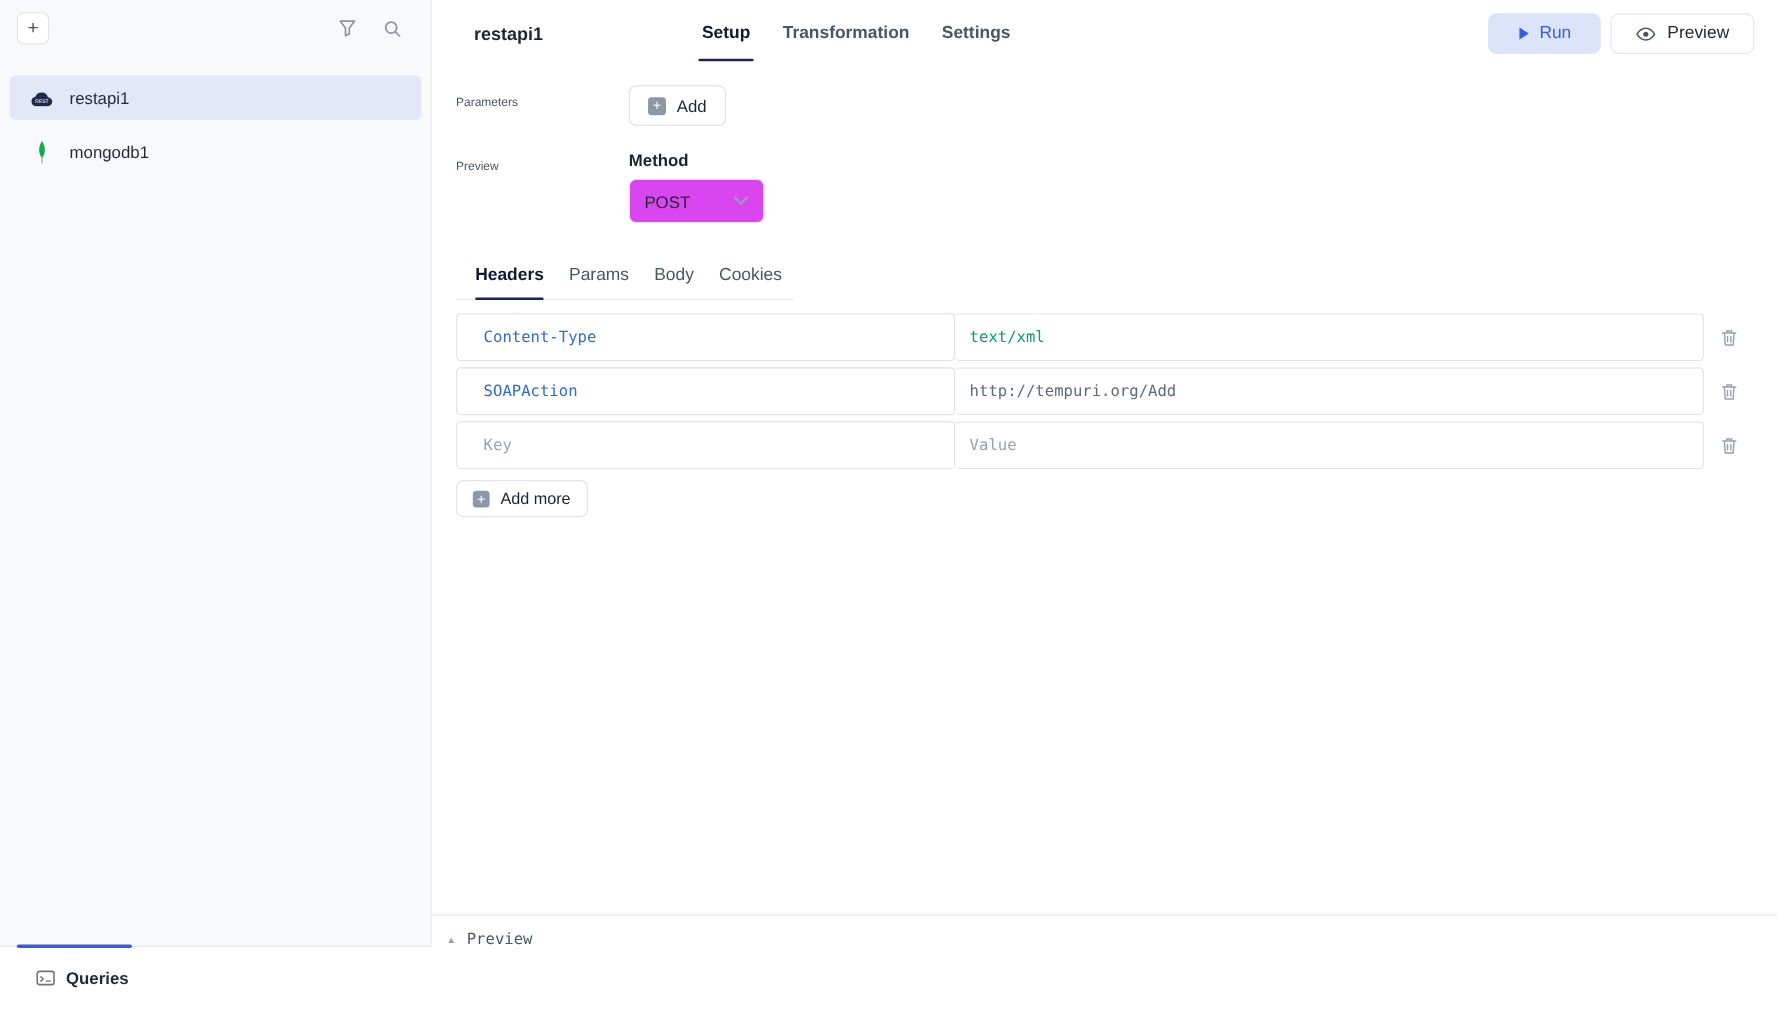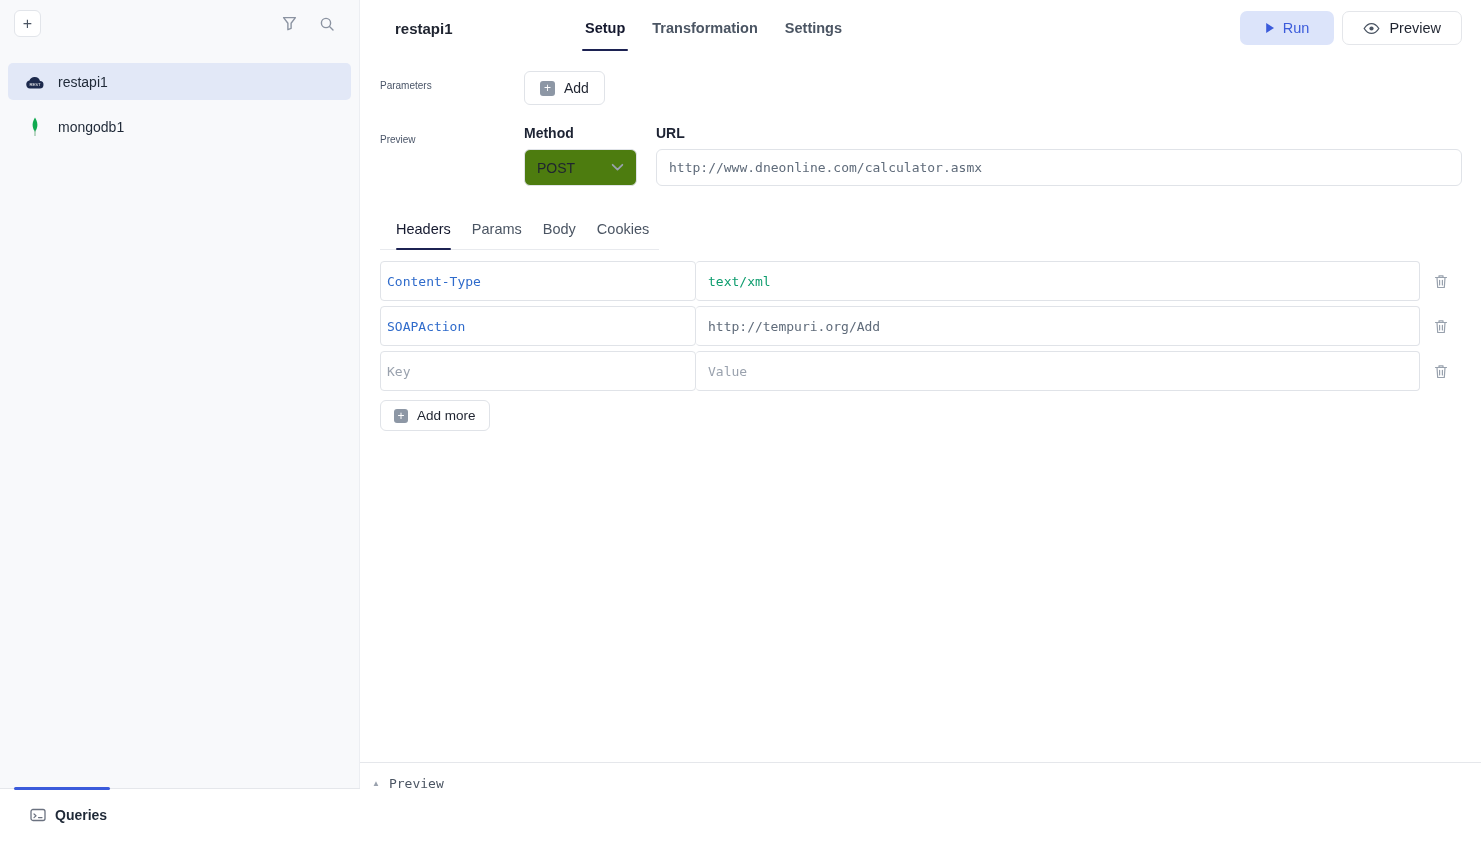--- a/index.html
+++ b/index.html
@@ -38,37 +38,37 @@
   
   .setup { padding:15px 19px 0 20px; }
   .form-row { display:flex; }
   .row-label { width:144px; font-size:10px; color:#4a5568; padding-top:9px; }
   .params-row { margin-bottom:20px; align-items:flex-start; }
   .btn-light { display:inline-flex; align-items:center; gap:9px; border:1px solid #e0e3e8; border-radius:6px; background:#fff; cursor:pointer; font-family:inherit; font-size:14px; color:#1f2430; }
   .add-btn { height:34px; padding:0 15px; }
   .plus-badge { display:inline-flex; align-items:center; justify-content:center; width:15px; height:15px; background:#8d97a5; color:#fff; border-radius:3px; font-size:12px; line-height:1; }
   .request-cols { display:flex; gap:19px; flex:1; }
   .field-label { font-size:14px; font-weight:700; color:#1d2333; margin-bottom:8px; }
-  .method-select { display:flex; align-items:center; justify-content:space-between; width:113px; height:37px; border:1px solid #e0e3e8; border-radius:6px; padding:0 12px; font-size:14px; color:#1f2430; cursor:pointer; background:#4d7c0f; }
+  .method-select { display:flex; align-items:center; justify-content:space-between; width:113px; height:37px; border:1px solid #e0e3e8; border-radius:6px; padding:0 12px; font-size:14px; color:#1f2430; cursor:pointer; background:#d946ef; }
   .url-col { flex:1; }
   .text-field { width:100%; height:37px; border:1px solid #e0e3e8; border-radius:6px; padding:0 12px; background:#fff; outline:none; }
   .code { font-family:"DejaVu Sans Mono", monospace; font-size:13px; }
   .c-key { color:#2f6bcb; }
   .c-green { color:#0e9d6e; }
   .c-url { color:#5f6b7a; }
   input::placeholder { color:#9aa2ae; }
 
   .subtabs { display:inline-flex; gap:21px; margin-top:35px; padding:0 10px 0 16px; border-bottom:1px solid #e8eaee; }
   .subtab { position:relative; padding-bottom:12px; font-size:14.5px; color:#4b5563; cursor:pointer; }
-  .subtab.active { color:#14182e; font-weight:400; }
+  .subtab.active { color:#14182e; font-weight:700; }
   .subtab.active::after { content:""; position:absolute; left:0; right:0; bottom:-1px; height:2.5px; background:#1c2252; border-radius:2px; }
 
   .kv-table { margin-top:11px; display:flex; flex-direction:column; gap:5px; }
   .kv-row { display:flex; align-items:stretch; }
-  .kv-key { width:316px; height:40px; border:1px solid #e0e3e8; border-radius:4px; padding:0 6px; background:#fff; outline:none; }
+  .kv-key { width:416px; height:40px; border:1px solid #e0e3e8; border-radius:4px; padding:0 22px; background:#fff; outline:none; }
   .kv-val { flex:1; height:40px; border:1px solid #e0e3e8; border-radius:4px; border-left:none; padding:0 12px; background:#fff; outline:none; }
   .trash-btn { width:42px; height:40px; border:none; background:#fff; display:flex; align-items:center; justify-content:center; cursor:pointer; }
   .add-more-btn { height:31px; padding:0 13px; margin-top:9px; font-size:13.5px; }
 
   .preview-bar { position:absolute; left:0; right:0; bottom:0; height:79px; border-top:1px solid #e5e7eb; background:#fff; display:flex; align-items:flex-start; padding:13px 0 0 12px; cursor:pointer; }
   .tri-icon { font-size:8px; color:#9aa2ae; margin-top:3px; }
   .preview-bar-label { font-family:"DejaVu Sans Mono", monospace; font-size:13px; color:#4b5563; margin-left:9px; }
 </style>
 </head>
 <body>
@@ -176,24 +176,20 @@
             <div class="field-label">Method</div>
             <div class="method-select">
               <span>POST</span>
               <span style="display:inline-flex;">
                 <svg width="13" height="9" viewBox="0 0 12 8">
                     <path d="M1.5 1.5L6 6l4.5-4.5" stroke="#9aa2ae" stroke-width="1.6" fill="none" stroke-linecap="round" stroke-linejoin="round"></path>
                   </svg>
               </span>
             </div>
           </div>
-          <div class="url-col">
-            <div class="field-label">URL</div>
-            <input class="text-field code c-url" value="http://www.dneonline.com/calculator.asmx" style="">
-          </div>
         </div>
       </div>
 
       
       <div class="subtabs">
         <div class="subtab active">Headers</div>
         <div class="subtab">Params</div>
         <div class="subtab">Body</div>
         <div class="subtab">Cookies</div>
       </div>

